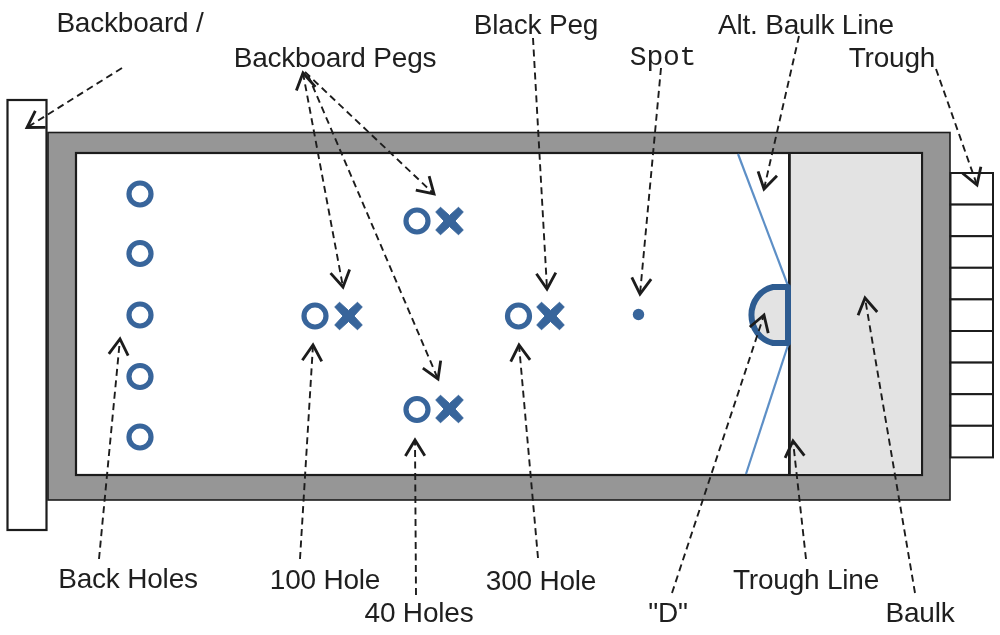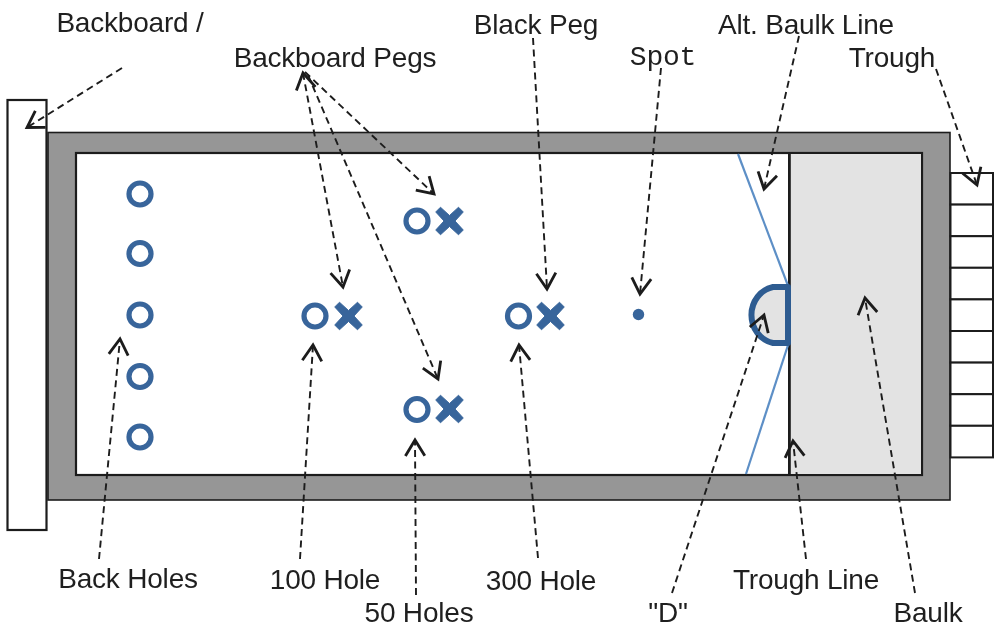--- a/index.html
+++ b/index.html
@@ -111,19 +111,19 @@
   <div class="lbl" style="left:335px;top:42px;">Backboard Pegs</div>
   <div class="lbl" style="left:536px;top:9px;">Black Peg</div>
   <div class="lbl" style="left:663px;top:42px;font-family:Liberation Mono, monospace;">Spot</div>
   <div class="lbl" style="left:806px;top:9px;">Alt. Baulk Line</div>
   <div class="lbl" style="left:892px;top:42px;">Trough</div>
 
   <div class="lbl" style="left:128px;top:563px;">
     <span>Back Holes</span>
   </div>
   <div class="lbl" style="left:297px;top:564px;margin-left:28px;">100 Hole</div>
-  <div class="lbl" style="left:419px;top:597px;">50 Holes</div>
+  <div class="lbl" style="left:419px;top:597px;">40 Holes</div>
   <div class="lbl" style="left:541px;top:565px;">300 Hole</div>
   <div class="lbl" style="left:668px;top:597px;">"D"</div>
   <div class="lbl" style="left:806px;top:564px;">Trough Line</div>
-  <div class="lbl" style="left:920px;top:597px;margin-left:8px;">Baulk</div>
+  <div class="lbl" style="left:920px;top:597px;">Baulk</div>
 
 </div>
 
 </body></html>

